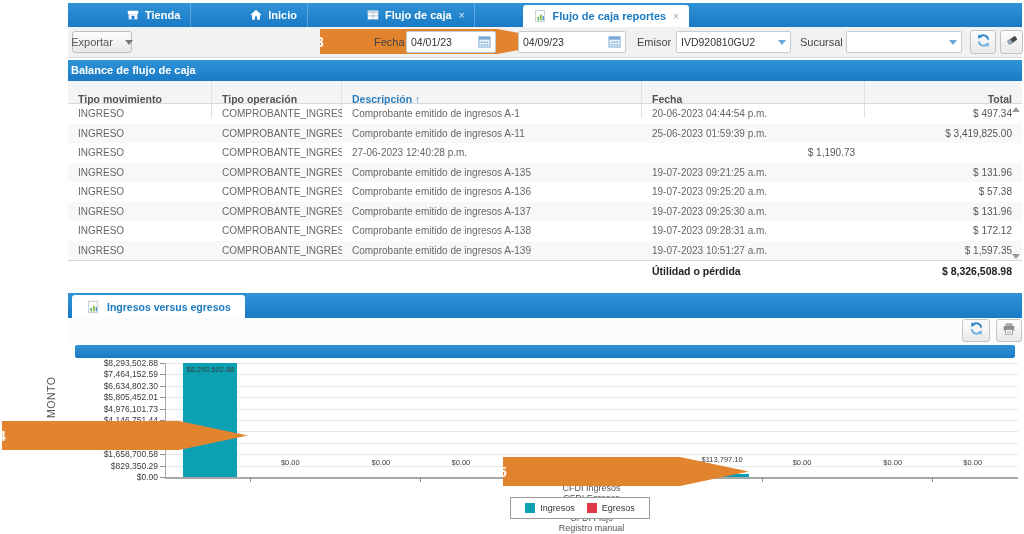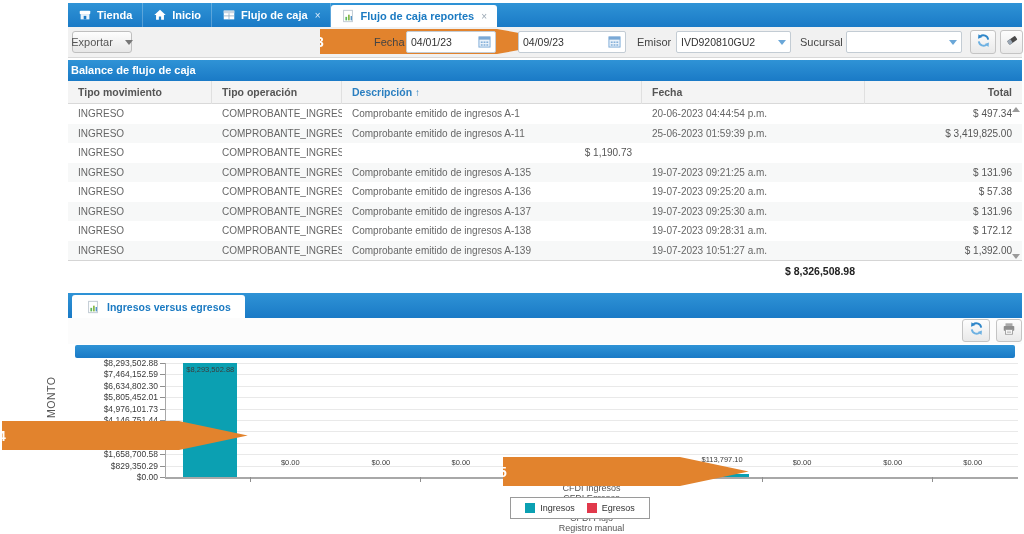--- a/index.html
+++ b/index.html
@@ -5,21 +5,21 @@
   * { margin:0; padding:0; box-sizing:border-box; }
   html,body { width:1024px; height:534px; background:#fff; overflow:hidden;
     font-family:"Liberation Sans", sans-serif; }
   .abs { position:absolute; }
   #app { position:absolute; left:0; top:0; width:1024px; height:534px; }
 
   
   .tabbar { left:68px; top:3px; width:954px; height:24px;
     background:linear-gradient(#2f93d6,#1a7ac6); display:flex; align-items:stretch; }
   .tab { display:flex; align-items:center; gap:5px; padding:0 10px;
-    color:#fff; font-size:11px; font-weight:bold; border-right:1px solid rgba(255,255,255,.25); cursor:default; }
+    color:#fff; font-size:11px; font-weight:bold; border-right:1px solid rgba(255,255,255,.25); cursor:default;margin-left:48px; }
   .tab .close { font-size:10px; color:#dfeefb; margin-left:2px; font-weight:normal; }
   .tab.active { background:#fff; color:#1b7ac2; border-radius:3px 3px 0 0; border-right:none; margin-top:2px; }
   .tab.active .close { color:#9aa7b3; }
   .tabicon { width:14px; height:14px; display:inline-block; }
 
   
   .toolbar { left:68px; top:27px; width:954px; height:31px; background:#f1f1f1;
     border-bottom:1px solid #d8d8d8; }
   .btn { position:absolute; display:flex; align-items:center; justify-content:center; gap:12px;
     background:linear-gradient(#fdfdfd,#e7e7e7); border:1px solid #bfbfbf; border-radius:3px;
@@ -40,21 +40,21 @@
     clip-path:polygon(0 0,72% 0,100% 50%,72% 100%,0 100%); }
 
   
   .panel-hd { left:68px; top:60px; width:954px; height:21px;
     background:linear-gradient(#2f93d6,#1a7ac6); color:#fff; font-size:11px; font-weight:bold;
     line-height:21px; padding-left:3px; }
   .thead { left:68px; top:81px; width:954px; height:23px; background:#f4f4f4;
     border-bottom:1px solid #d9d9d9; display:grid;
     grid-template-columns:144px 130px 300px 223px 1fr; }
   .thead > div { font-size:10.5px; color:#555; font-weight:bold; line-height:23px;
-    padding:0 10px; border-right:1px solid #e0e0e0; white-space:nowrap; }
+    padding:7px 10px; border-right:1px solid #e0e0e0; white-space:nowrap; }
   .thead > div.num { text-align:right; border-right:none; }
   .thead .sorted { color:#2b7fc0; }
   .sort-arrow { color:#2b7fc0; font-size:10px; }
   .rows { left:68px; top:104px; width:954px; }
   .trow { display:grid; grid-template-columns:144px 130px 300px 223px 1fr; height:19.5px; }
   .trow:nth-child(even) { background:#f7f8f8; }
   .trow > div { font-size:10px; color:#666; line-height:19.5px; padding:0 10px;
     white-space:nowrap; overflow:hidden; }
   .trow > div.num { text-align:right; color:#555; }
   .trow-total { left:68px; top:260px; width:954px; height:21px; border-top:1px solid #d5d5d5;
@@ -250,20 +250,21 @@
     <div class="trow">
       <div>INGRESO</div>
         <div>COMPROBANTE_INGRESO</div>
         <div>Comprobante emitido de ingresos A-11</div>
         <div>25-06-2023 01:59:39 p.m.</div>
         <div class="num">$ 3,419,825.00</div>
     </div>
     <div class="trow">
       <div>INGRESO</div>
         <div>COMPROBANTE_INGRESO</div>
+        <div>27-06-2023 12:40:28 p.m.</div>
         <div class="num">$ 1,190.73</div>
     </div>
     <div class="trow">
       <div>INGRESO</div>
         <div>COMPROBANTE_INGRESO</div>
         <div>Comprobante emitido de ingresos A-135</div>
         <div>19-07-2023 09:21:25 a.m.</div>
         <div class="num">$ 131.96</div>
     </div>
     <div class="trow">
@@ -285,31 +286,32 @@
         <div>COMPROBANTE_INGRESO</div>
         <div>Comprobante emitido de ingresos A-138</div>
         <div>19-07-2023 09:28:31 a.m.</div>
         <div class="num">$ 172.12</div>
     </div>
     <div class="trow">
       <div>INGRESO</div>
         <div>COMPROBANTE_INGRESO</div>
         <div>Comprobante emitido de ingresos A-139</div>
         <div>19-07-2023 10:51:27 a.m.</div>
-        <div class="num">$ 1,392.00</div>
+        <div class="num">$ 1,597.35</div>
     </div>
   </div>
 
   <div class="vscroll-arrow up" style="left:1012px; top:107px;"></div>
   <div class="vscroll-arrow down" style="left:1012px; top:254px;"></div>
 
   <div class="abs trow-total">
     <div></div>
       <div></div>
       <div></div>
+    <div>Útilidad o pérdida</div>
     <div class="num">$ 8,326,508.98</div>
   </div>
 
   <div class="abs chart-tabbar">
     <div class="chart-tab">
       <span class="tabicon">
         <svg viewBox="0 0 16 16" width="14" height="14">
             <rect x="3" y="1.5" width="10" height="13" fill="#fff" stroke="#b9c4ce"></rect>
             <rect x="5" y="9" width="2" height="4" fill="#5cb85c"></rect>
             <rect x="8" y="6.5" width="2" height="6.5" fill="#8ab94a"></rect>

